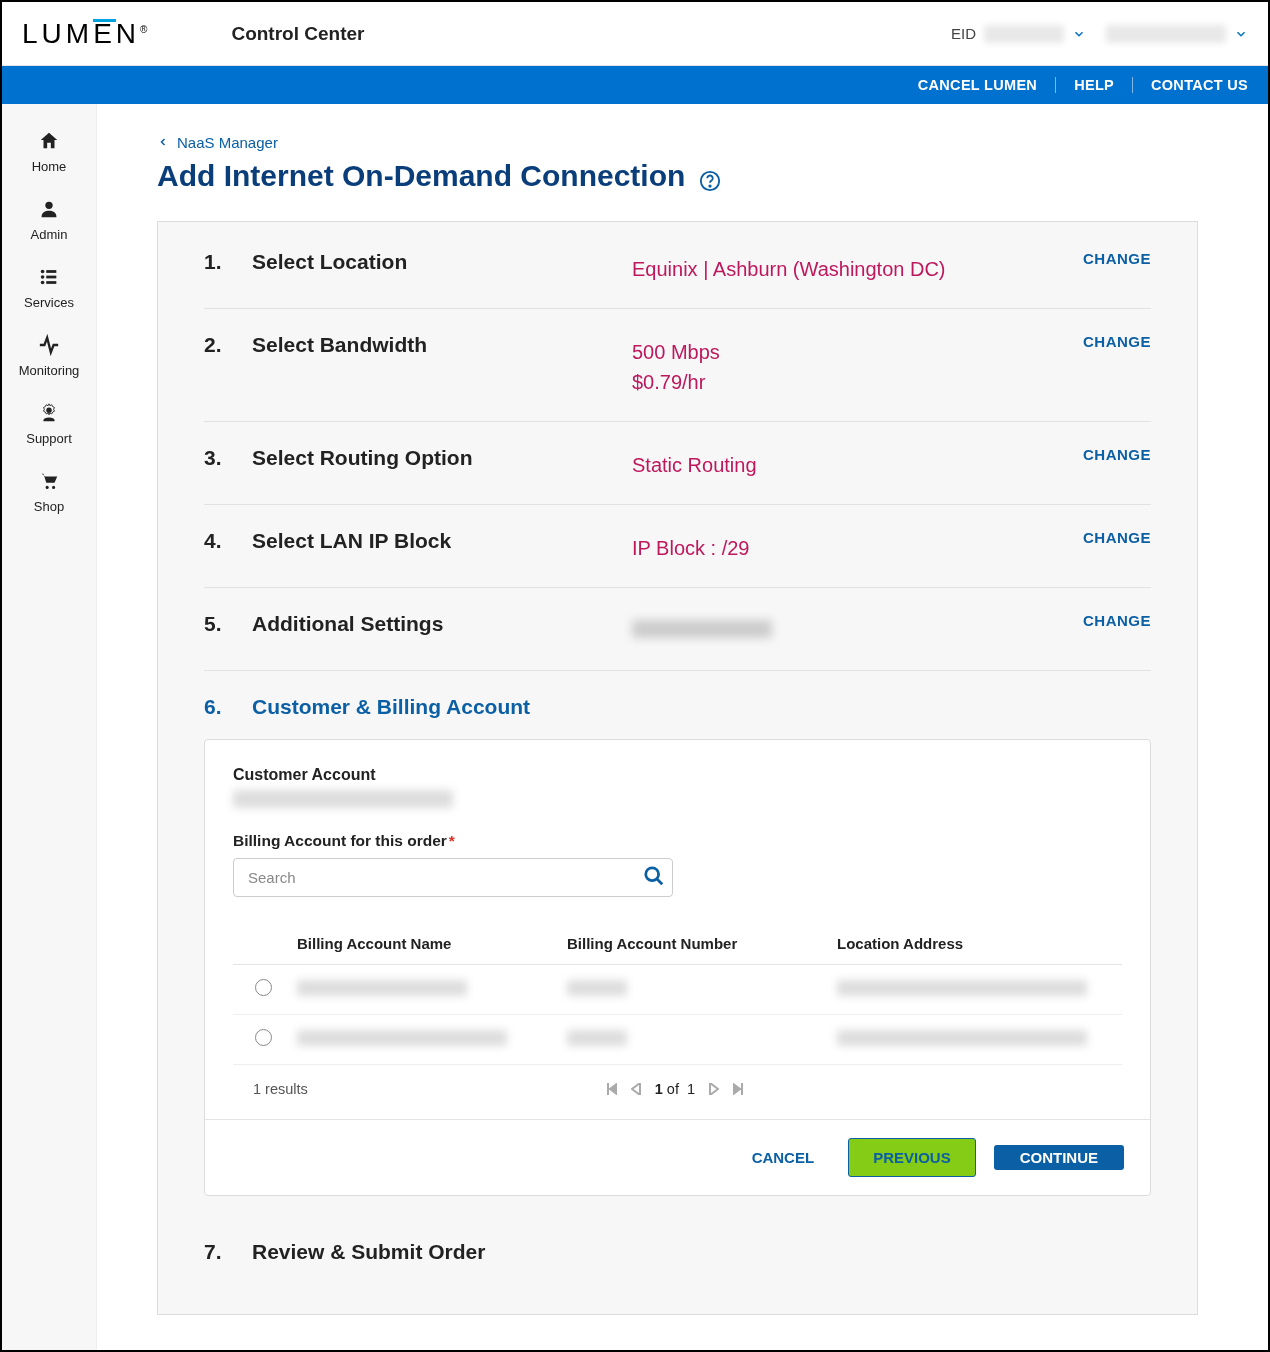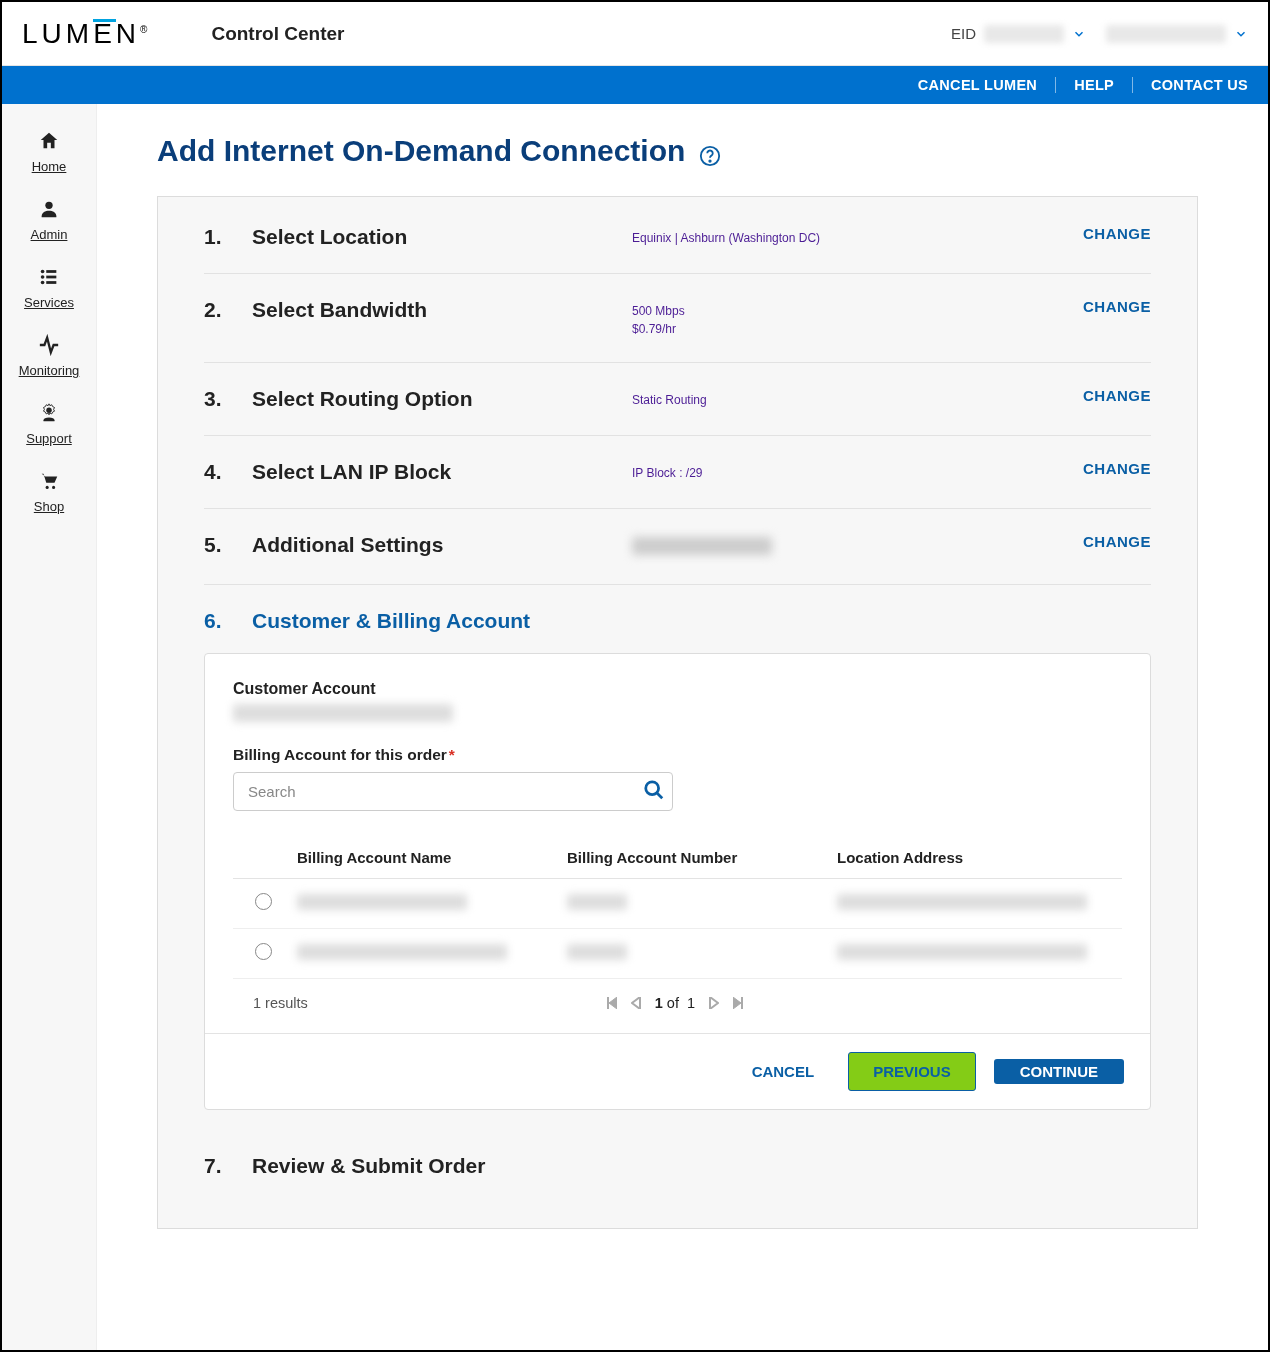--- a/index.html
+++ b/index.html
@@ -20,21 +20,21 @@
       height: 64px;
       border-bottom: 1px solid #e5e5e5;
       padding: 0 20px;
     }
     .logo {
       font-family: Arial, sans-serif;
       font-weight: 300;
       font-size: 28px;
       letter-spacing: 4px;
       color: #000;
-      margin-right: 60px;
+      margin-right: 80px;
     }
     .logo .e { position: relative; }
     .control-center {
       font-size: 19px;
       font-weight: 600;
       color: #222;
     }
     .header-right {
       margin-left: auto;
       display: flex;
@@ -86,21 +86,20 @@
     }
     .sidebar-item {
       display: flex;
       flex-direction: column;
       align-items: center;
       gap: 4px;
       padding: 12px 4px;
       cursor: pointer;
       font-size: 13px;
       color: #222;
-      text-decoration: underline;
     }
     .sidebar-item svg { width: 22px; height: 22px; }
     .main {
       flex: 1;
       padding: 30px 70px 30px 60px;
       overflow: auto;
     }
     .breadcrumb {
       color: #0a5fa5;
       font-size: 15px;
@@ -140,22 +139,22 @@
       color: #222;
     }
     .step-label {
       width: 380px;
       font-size: 21px;
       font-weight: 700;
       color: #222;
     }
     .step-value {
       flex: 1;
-      font-size: 12px;
-      color: #4c1d95;
+      font-size: 20px;
+      color: #be185d;
       padding-top: 4px;
       line-height: 1.5;
     }
     .step-value .blurred-line {
       display: inline-block;
       width: 140px;
       height: 18px;
       background: #ccc;
       border-radius: 3px;
       filter: blur(5px);
@@ -401,20 +400,26 @@
       <span><svg viewBox="0 0 24 24" fill="#222">
             <path d="M4 4h2l3 10h9l3-7H8"></path>
             <circle cx="10" cy="19" r="1.7"></circle>
             <circle cx="17" cy="19" r="1.7"></circle>
           </svg></span>
       <span>Shop</span>
     </div>
   </div>
 
   <div class="main">
+    <div class="breadcrumb">
+      <span><svg viewBox="0 0 24 24" fill="none" stroke-width="3">
+            <polyline points="15 18 9 12 15 6"></polyline>
+          </svg></span>
+      <span>NaaS Manager</span>
+    </div>
     <h1 class="page-title">
       <span>Add Internet On-Demand Connection</span>
       <span class="help-circle">
         <svg viewBox="0 0 24 24" stroke-width="2">
             <circle cx="12" cy="12" r="10"></circle>
             <path d="M9 9a3 3 0 1 1 4.5 2.6c-.9.5-1.5 1.2-1.5 2.4"></path>
             <circle cx="12" cy="17.5" r="0.8" fill="#0a5fa5"></circle>
           </svg>
       </span>
     </h1>

